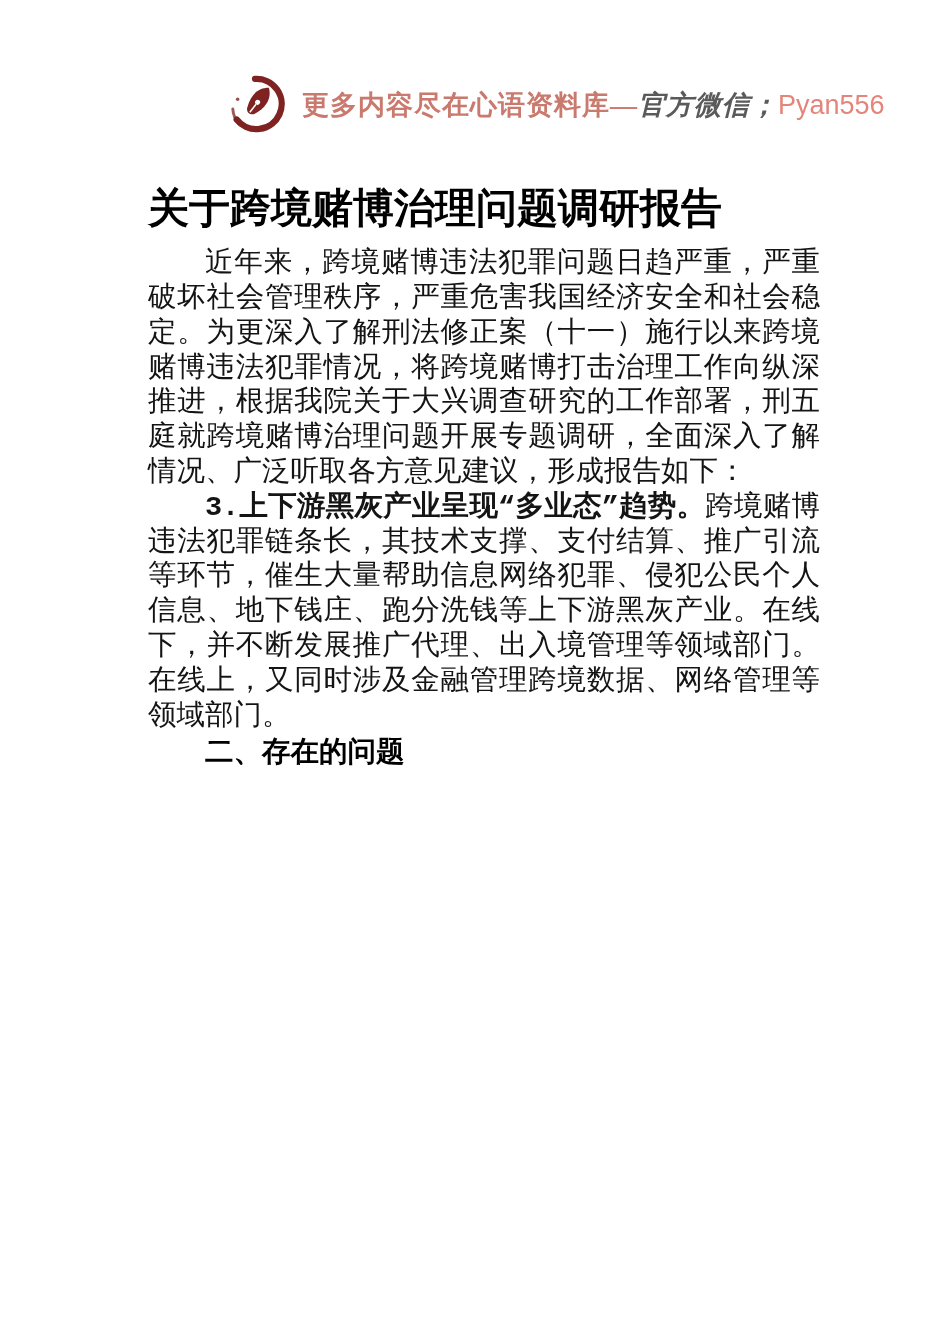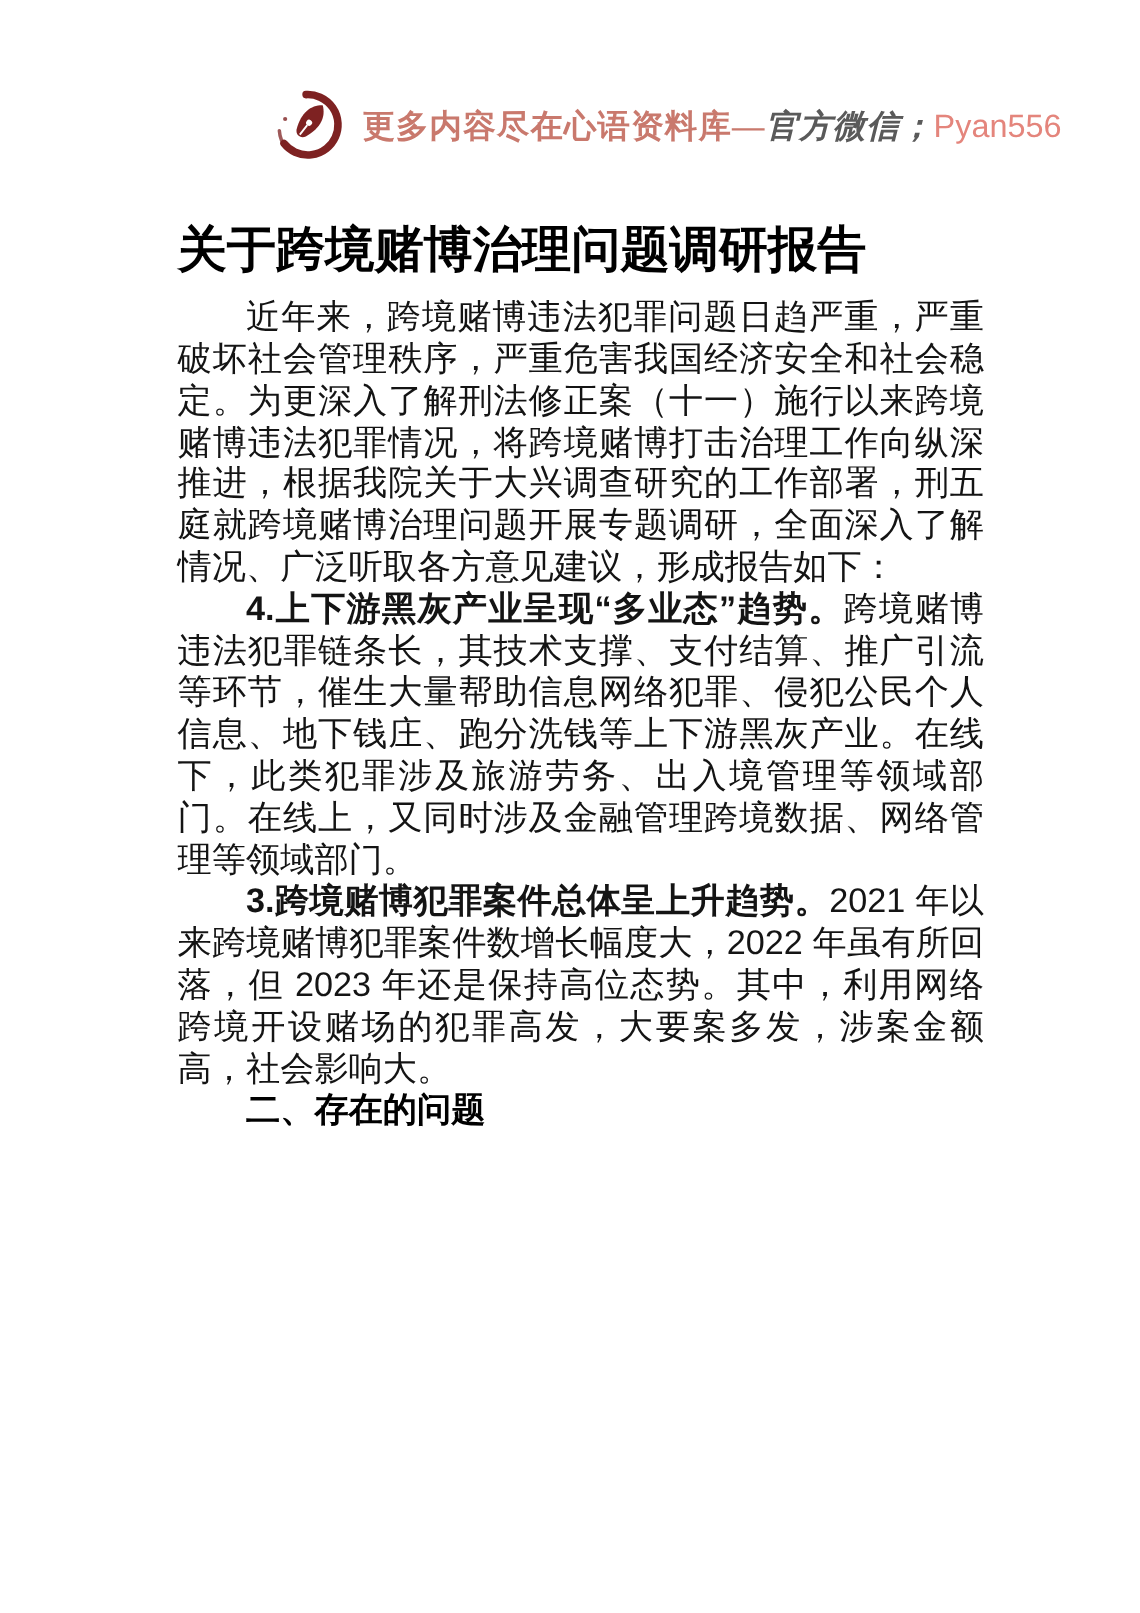--- a/index.html
+++ b/index.html
@@ -86,21 +86,21 @@
     margin: 14px 130px 0 148px;
   }
   .para, .hei {
     margin: 0;
     font-size: 28.5px;
     line-height: 34.8px;
     text-align: justify;
     text-justify: inter-ideograph;
     text-indent: 2em;
   }
-  .para { font-family: Liberation Sans, sans-serif; font-weight: 400; }
+  .para { font-family: Liberation Mono, monospace; font-weight: 400; }
   .para .lead { font-weight: 700; }
   .hei {
     font-family: "Liberation Sans", sans-serif;
     font-weight: 700;
     color: #000;
   }
 </style>
 </head>
 <body>
 
@@ -127,23 +127,22 @@
     </div>
   </div>
 
   <h1 class="doc-title">关于跨境赌博治理问题调研报告</h1>
 
   <main class="content">
     <p class="para">近年来，跨境赌博违法犯罪问题日趋严重，严重破坏社会管理秩序，严重危害我国经济安全和社会稳定。为更深入了解刑法修正案（十一）施行以来跨境赌博违法犯罪情况，将跨境赌博打击治理工作向纵深推进，根据我院关于大兴调查研究的工作部署，刑五庭就跨境赌博治理问题开展专题调研，全面深入了解情况、广泛听取各方意见建议，形成报告如下：</p>
 
 
 
-    <p class="para"><strong class="lead">4.上下游黑灰产业呈现“多业态”趋势。</strong><span>跨境赌博违法犯罪链条长，其技术支撑、支付结算、推广引流等环节，催生大量帮助信息网络犯罪、侵犯公民个人信息、地下钱庄、跑分洗钱等上下游黑灰产业。在线下，此类犯罪涉及旅游劳务、出入境管理等领域部门。在线上，又同时涉及金融管理跨境数据、网络管理等领域部门。</span></p>
+    <p class="para"><strong class="lead">3.上下游黑灰产业呈现“多业态”趋势。</strong><span>跨境赌博违法犯罪链条长，其技术支撑、支付结算、推广引流等环节，催生大量帮助信息网络犯罪、侵犯公民个人信息、地下钱庄、跑分洗钱等上下游黑灰产业。在线下，并不断发展推广代理、出入境管理等领域部门。在线上，又同时涉及金融管理跨境数据、网络管理等领域部门。</span></p>
 
-    <p class="para"><strong class="lead">3.跨境赌博犯罪案件总体呈上升趋势。</strong><span>2021 年以来跨境赌博犯罪案件数增长幅度大，2022 年虽有所回落，但 2023 年还是保持高位态势。其中，利用网络跨境开设赌场的犯罪高发，大要案多发，涉案金额高，社会影响大。</span></p>
 
     <h2 class="hei">二、存在的问题</h2>
   </main>
 
   <div class="wm-footer">
     <div class="wm-row">
       <span class="wm-logo">
         <svg viewBox="0 0 64 64" aria-hidden="true">
           <g fill="none" stroke="currentColor">
             <path d="M30 5 A 26 26 0 1 1 11 47" stroke-width="6.5" stroke-linecap="round"></path>

